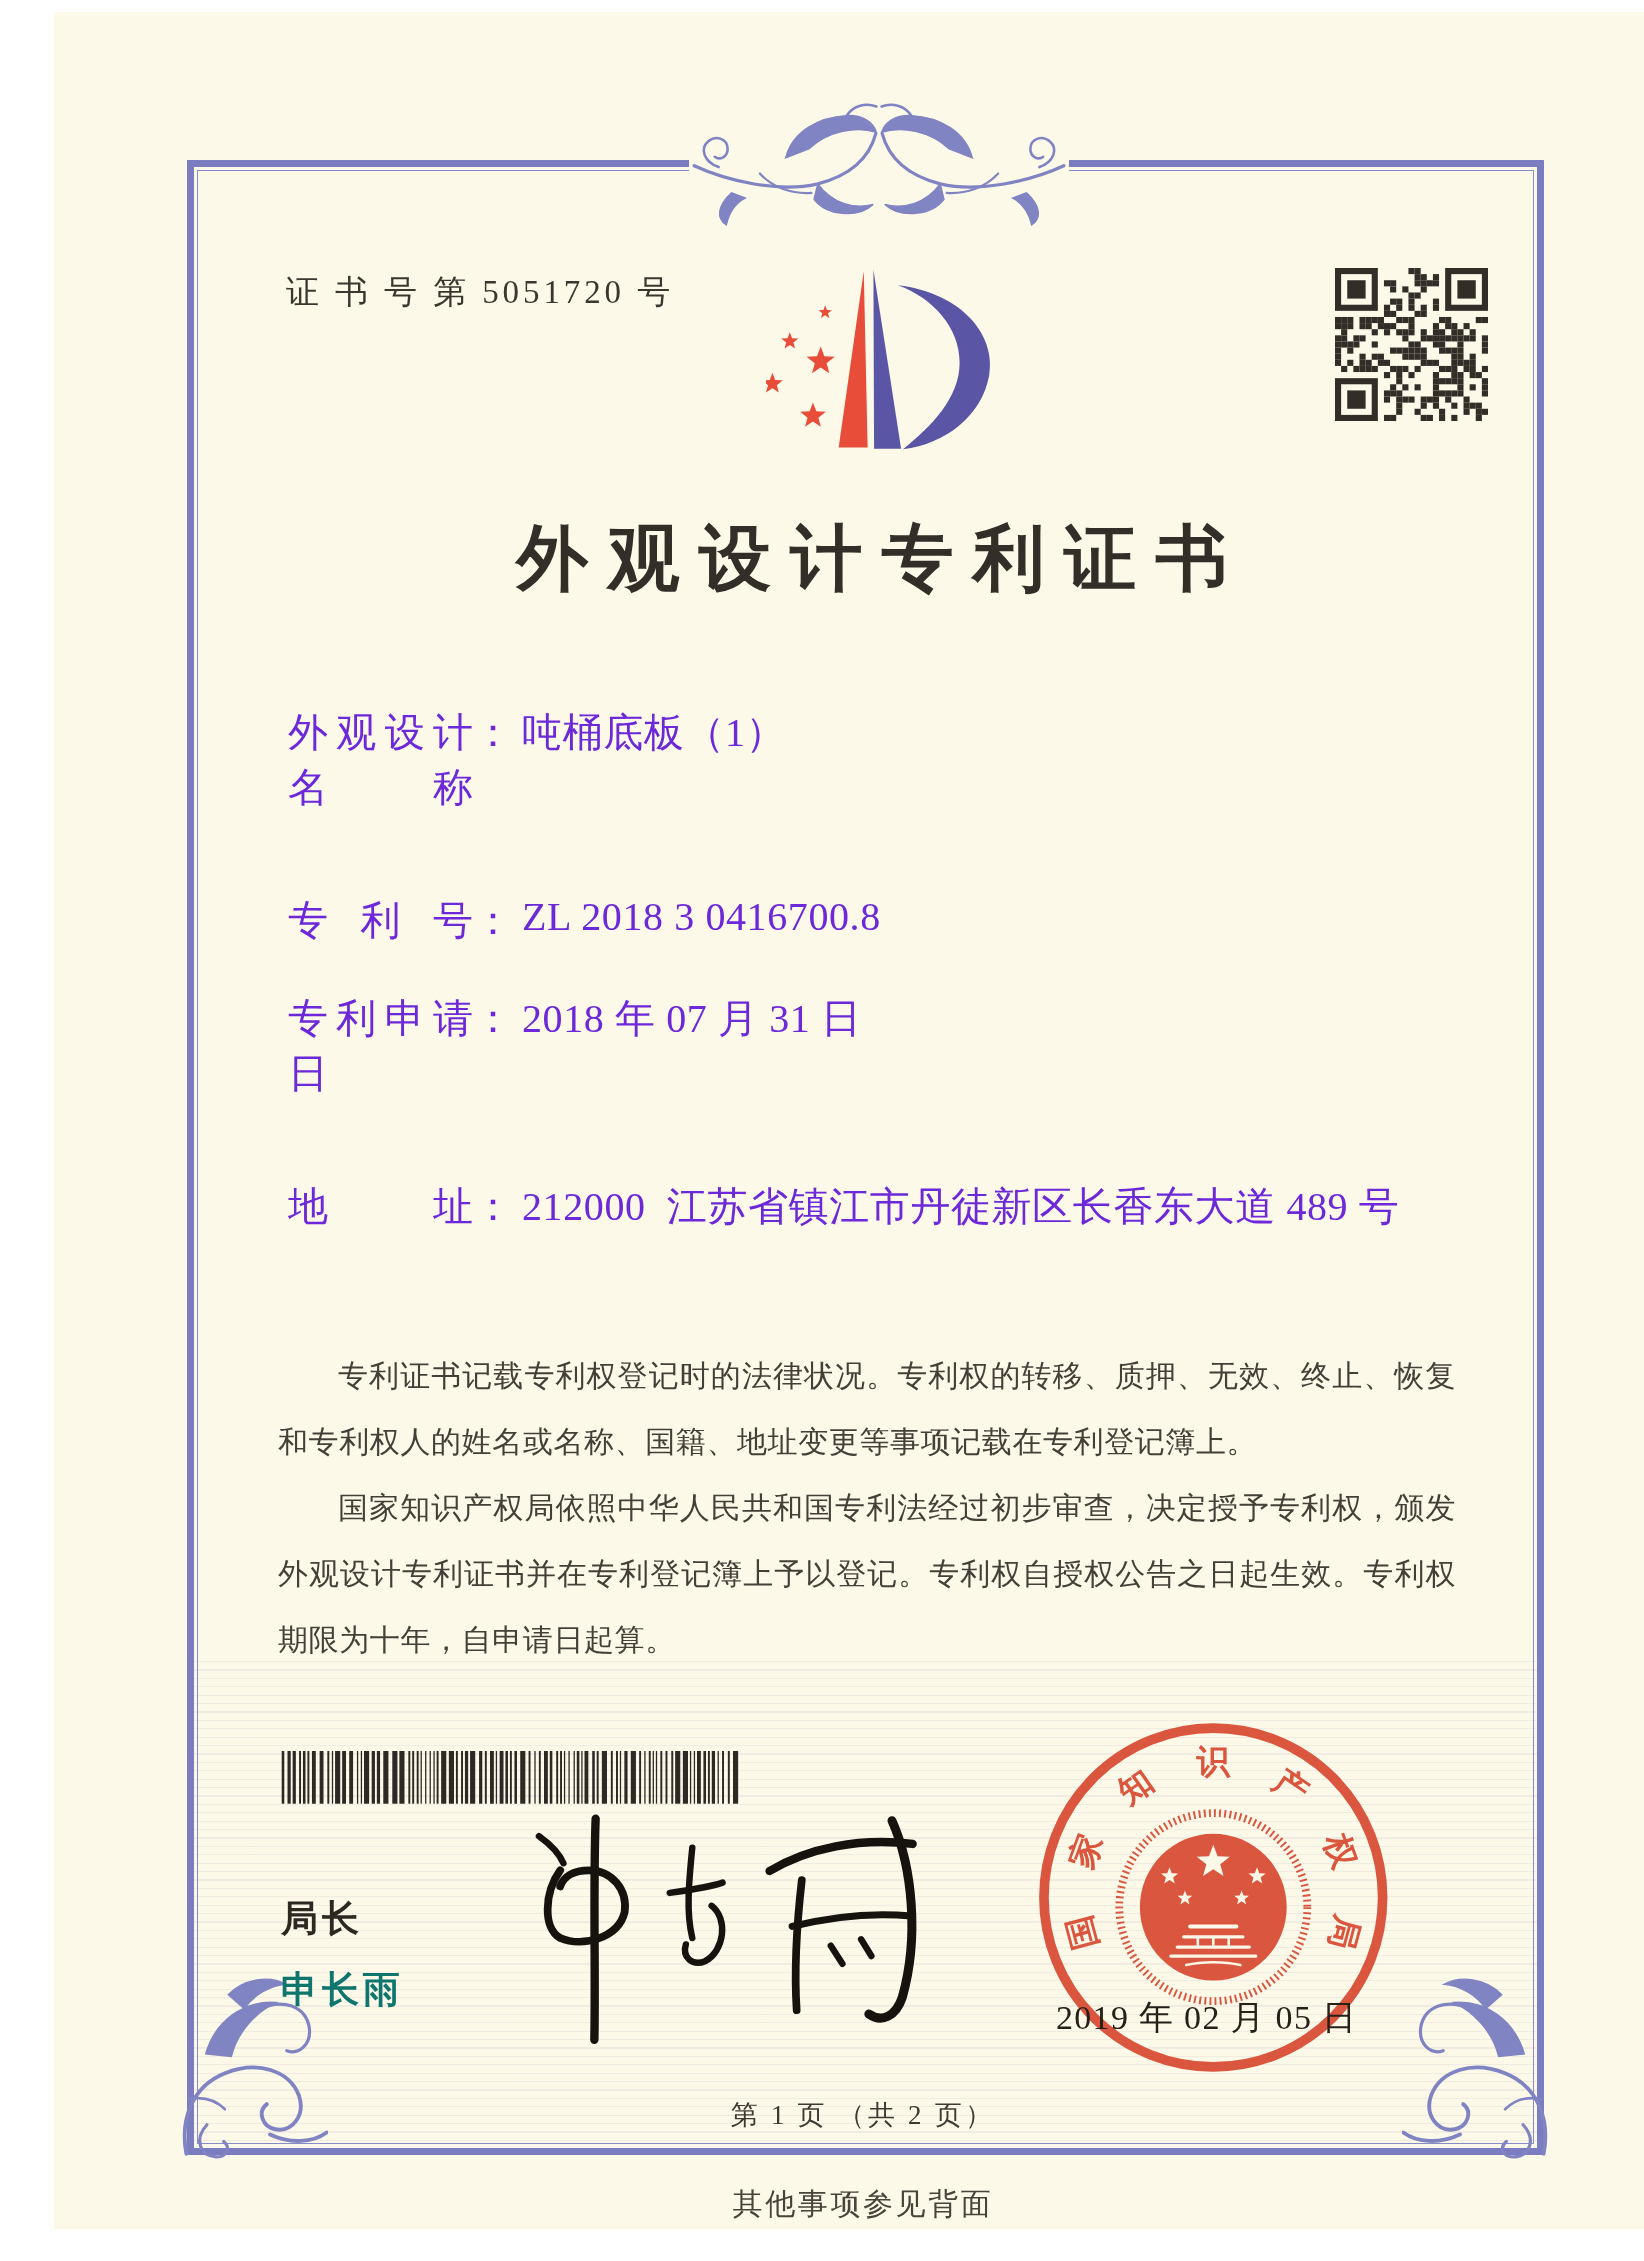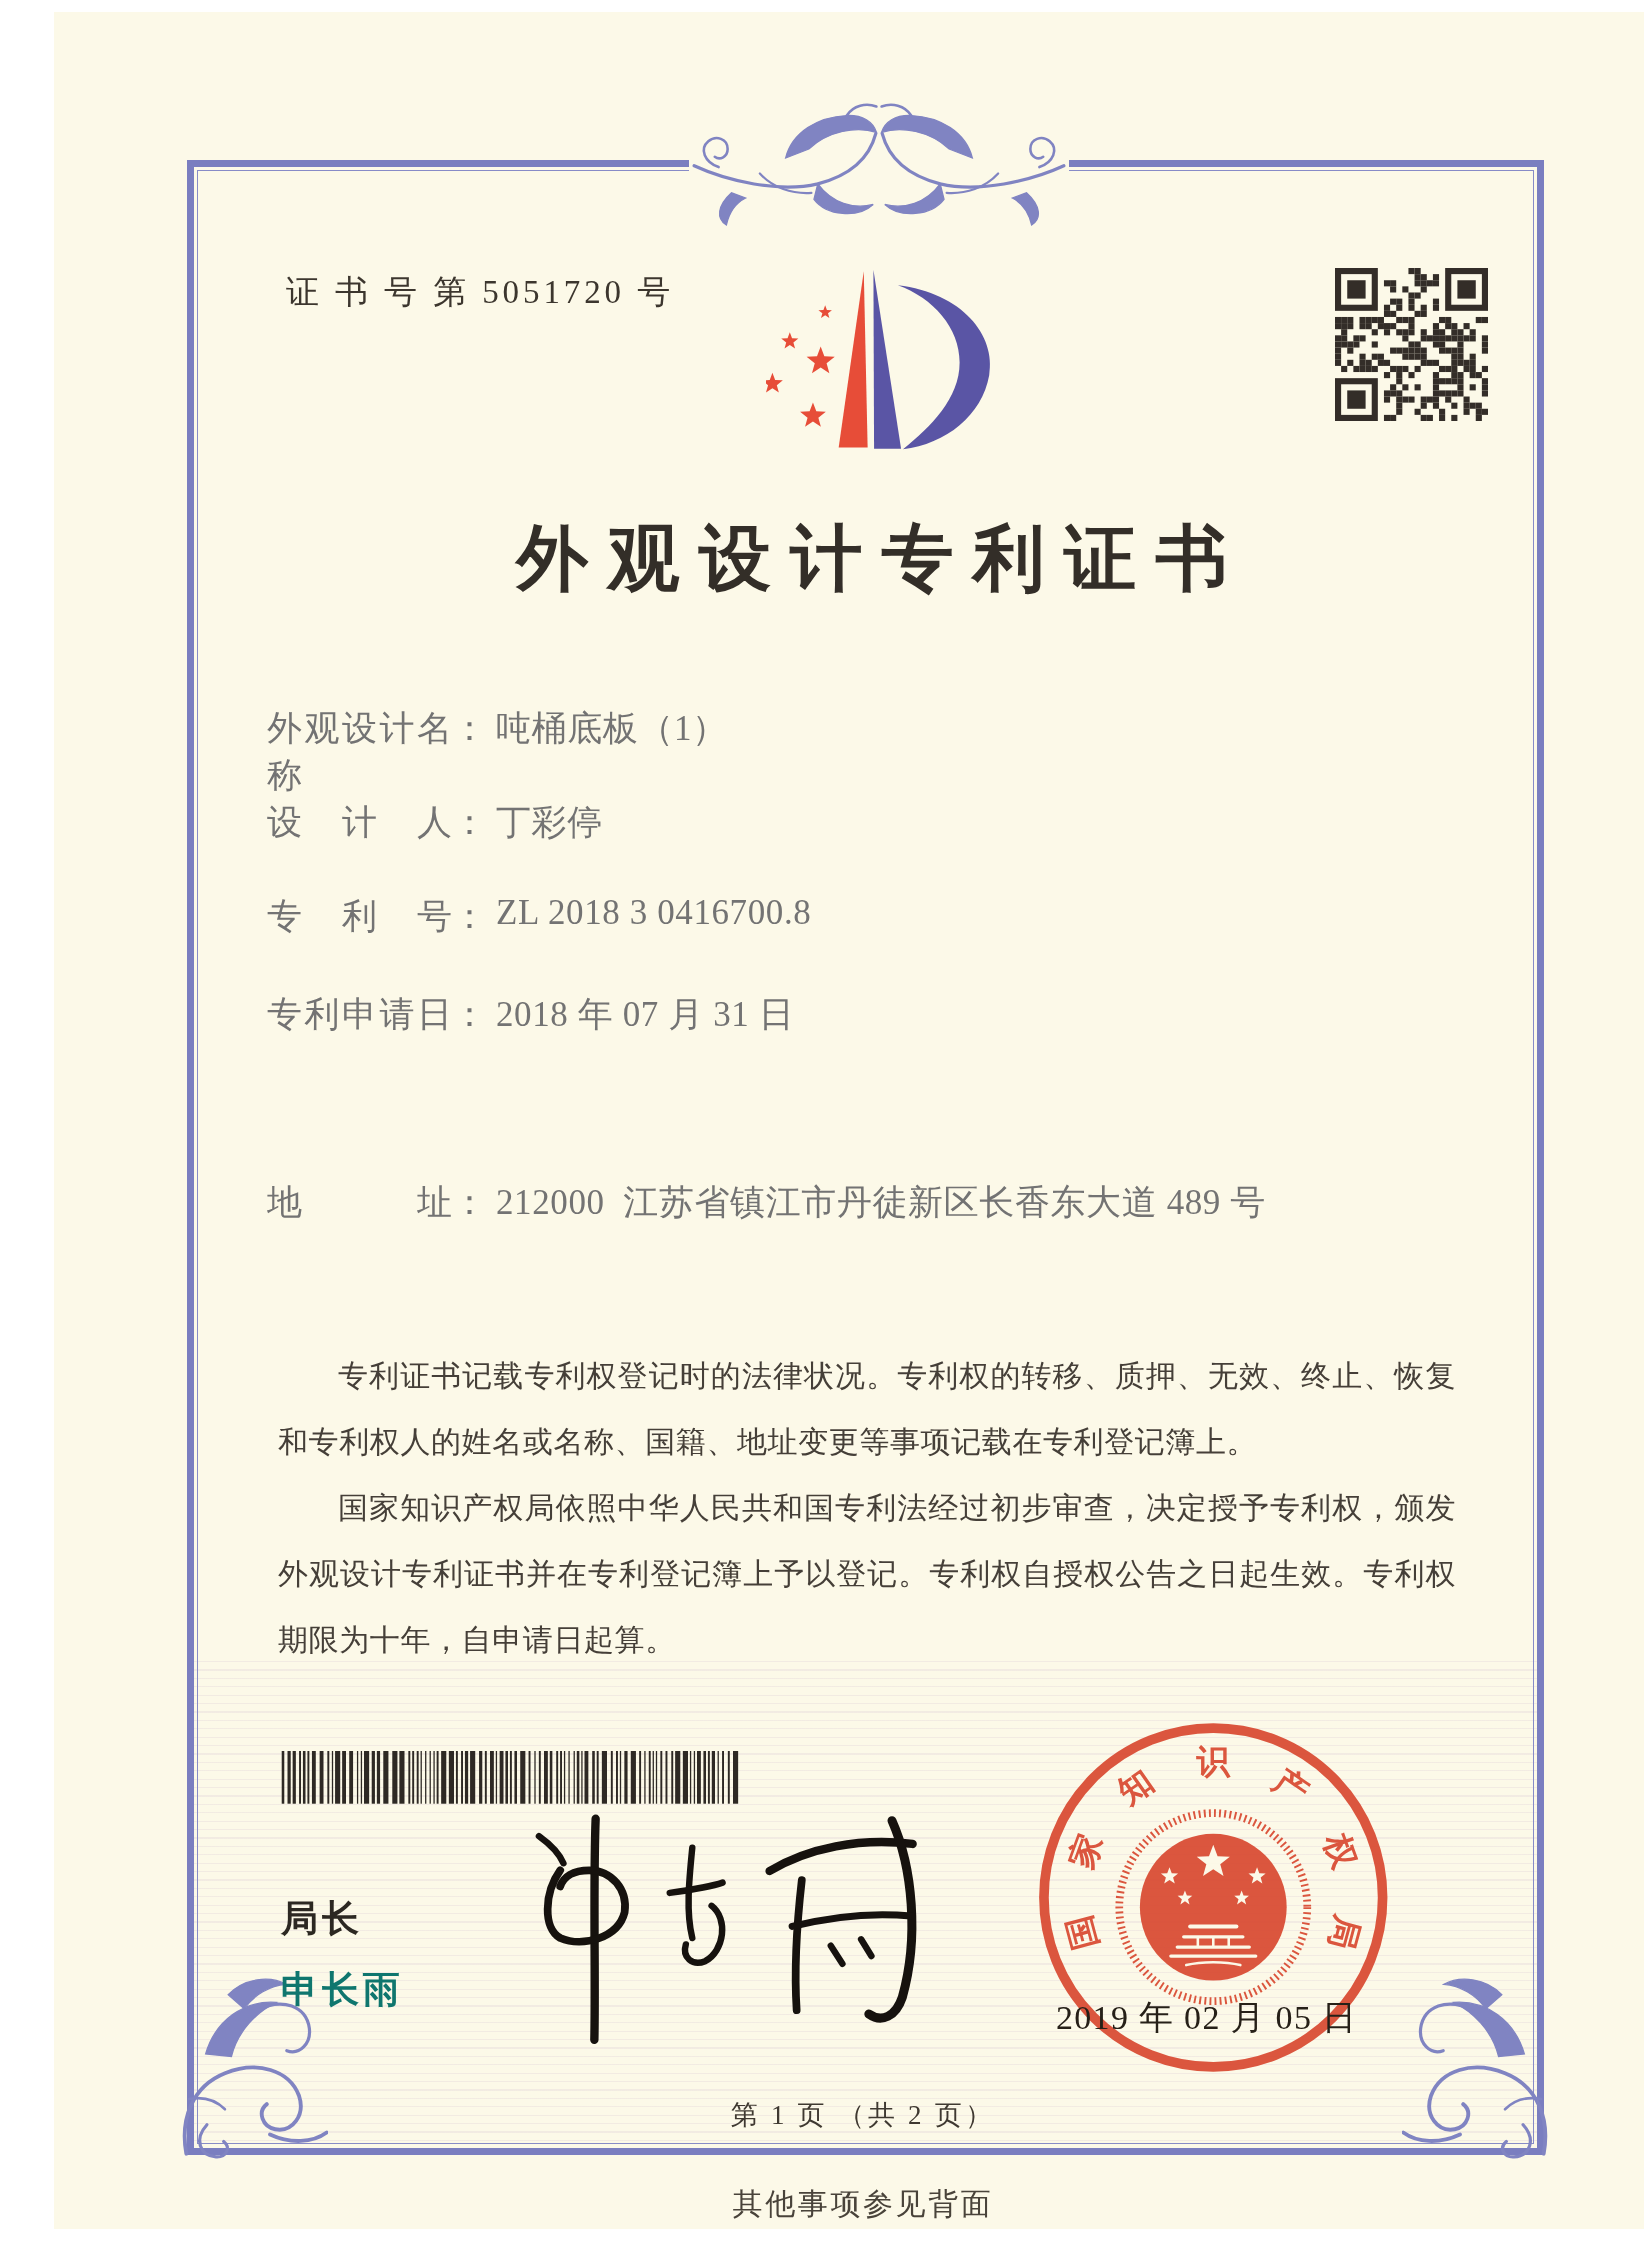--- a/index.html
+++ b/index.html
@@ -28,21 +28,21 @@
 
   .cert-no{
     position:absolute;left:232px;top:258px;font-size:33px;color:#3c362e;
     letter-spacing:3.9px;white-space:pre;
   }
   .title{
     position:absolute;left:0;top:499px;width:100%;text-align:center;
     font-size:72px;font-weight:700;color:#332e28;letter-spacing:19.3px;
     padding-left:37px;box-sizing:border-box;white-space:pre;
   }
-  .row{position:absolute;left:213px;width:1276px;height:45px;font-size:35px;color:#737373;}
+  .row{position:absolute;left:234px;width:1276px;height:45px;font-size:40px;color:#6d28d9;}
   .flabel{display:inline-block;width:185px;text-align:justify;text-align-last:justify;vertical-align:top;}
   .colon{display:inline-block;vertical-align:top;}
   .fval{display:inline-block;margin-left:9px;white-space:pre;vertical-align:top;letter-spacing:0.6px;}
   .pair2{position:absolute;left:588px;top:0;}
 
   .body-text{
     position:absolute;left:224px;top:1331px;width:1178px;
     font-size:30px;line-height:66px;color:#453f38;text-align:justify;letter-spacing:0.6px;
   }
   .body-text p{margin:0;text-indent:2em;}
@@ -343,23 +343,20 @@
         <rect x="171" y="216" width="9" height="9"></rect>
         <rect x="207" y="216" width="9" height="9"></rect>
       </g>
   </svg>
 
   <div class="title">外观设计专利证书</div>
 
   <div class="row" style="top:693px;">
     <span class="flabel">外观设计名称</span><span class="colon">：</span><span class="fval">吨桶底板（1）</span>
   </div>
-  <div class="row" style="top:787px;">
-    <span class="flabel">设计人</span><span class="colon">：</span><span class="fval">丁彩停</span>
-  </div>
   <div class="row" style="top:881px;">
     <span class="flabel">专利号</span><span class="colon">：</span><span class="fval">ZL 2018 3 0416700.8</span>
   </div>
   <div class="row" style="top:979px;">
     <span class="flabel">专利申请日</span><span class="colon">：</span><span class="fval">2018 年 07 月 31 日</span>
   </div>
   <div class="row" style="top:1167px;">
     <span class="flabel">地址</span><span class="colon">：</span><span class="fval">212000  江苏省镇江市丹徒新区长香东大道 489 号</span>
   </div>
 

